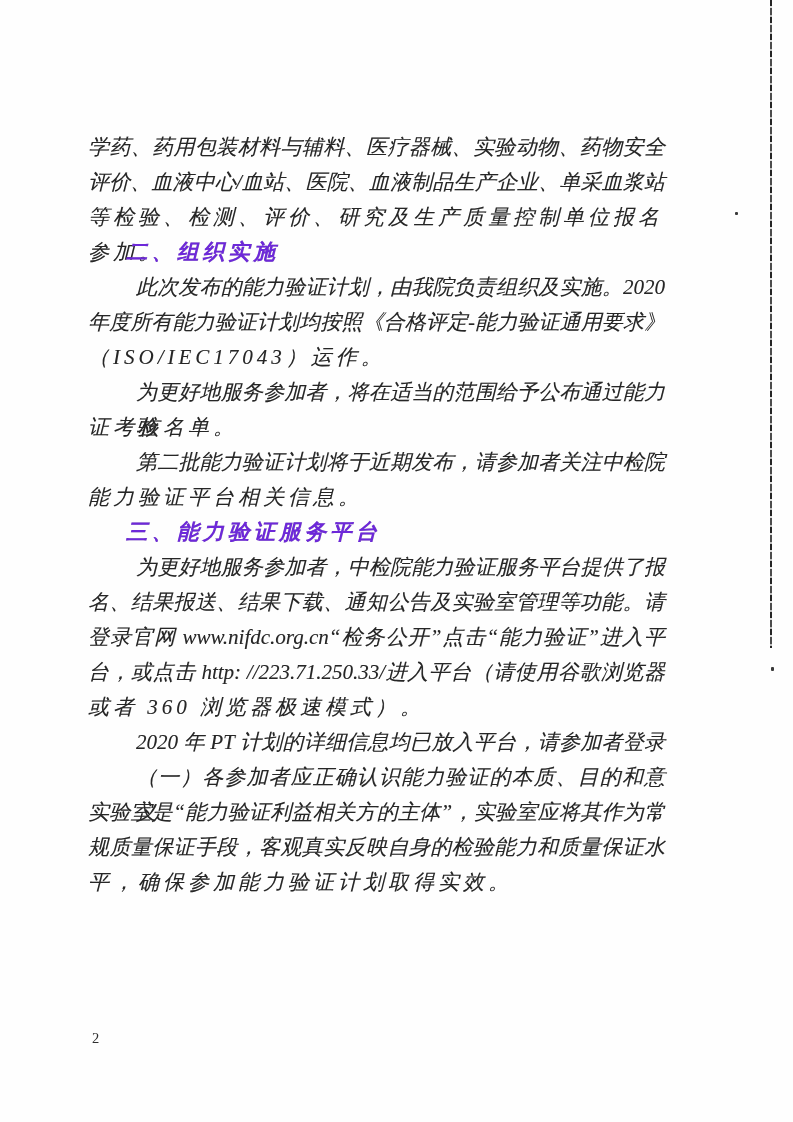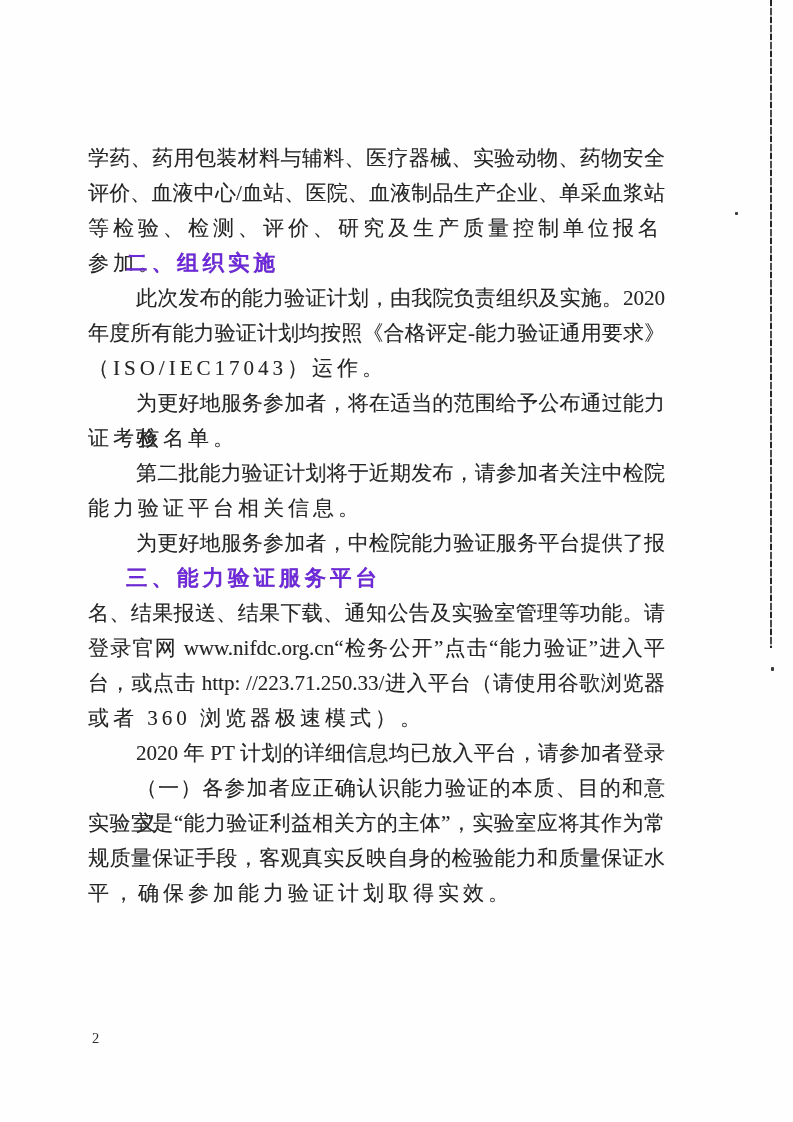--- a/index.html
+++ b/index.html
@@ -10,26 +10,27 @@
     overflow: hidden;
   }
   .page {
     position: relative;
     width: 793px; height: 1122px;
     background: #fefefe;
   }
   
   .text-block {
     position: absolute;
-    left: 88px; top: 141px;
+    left: 88px; top: 130px;
     width: 577px;
     font-size: 21px;
     line-height: 35px;
     color: #262626;
     text-shadow: 0.3px 0.3px 0 rgba(70,70,70,0.35);
+    font-style: italic;
   }
   .line { height: 35px; }
   
   .body-fill, .para-fill {
     text-align: justify;
     text-align-last: justify;
   }
   
   .para-fill { padding-left: 48px; }
   
@@ -76,22 +77,22 @@
       <div class="line body-fill">评价、血液中心/血站、医院、血液制品生产企业、单采血浆站</div>
       <div class="line body-end">等检验、检测、评价、研究及生产质量控制单位报名参加。</div>
       <div class="line heading">二、组织实施</div>
       <div class="line para-fill">此次发布的能力验证计划，由我院负责组织及实施。2020</div>
       <div class="line body-fill">年度所有能力验证计划均按照《合格评定-能力验证通用要求》</div>
       <div class="line body-end">（ISO/IEC17043）运作。</div>
       <div class="line para-fill">为更好地服务参加者，将在适当的范围给予公布通过能力验</div>
       <div class="line body-end">证考核名单。</div>
       <div class="line para-fill">第二批能力验证计划将于近期发布，请参加者关注中检院</div>
       <div class="line body-end">能力验证平台相关信息。</div>
+      <div class="line heading">三、能力验证服务平台</div>
       <div class="line para-fill">为更好地服务参加者，中检院能力验证服务平台提供了报</div>
-      <div class="line heading">三、能力验证服务平台</div>
       <div class="line body-fill">名、结果报送、结果下载、通知公告及实验室管理等功能。请</div>
       <div class="line body-fill">登录官网 www.nifdc.org.cn“检务公开”点击“能力验证”进入平</div>
       <div class="line body-fill">台，或点击 http: //223.71.250.33/进入平台（请使用谷歌浏览器</div>
       <div class="line body-end">或者 360 浏览器极速模式）。</div>
       <div class="line para-fill">2020 年 PT 计划的详细信息均已放入平台，请参加者登录</div>
       <div class="line para-fill">（一）各参加者应正确认识能力验证的本质、目的和意义，</div>
       <div class="line body-fill">实验室是“能力验证利益相关方的主体”，实验室应将其作为常</div>
       <div class="line body-fill">规质量保证手段，客观真实反映自身的检验能力和质量保证水</div>
       <div class="line body-end">平，确保参加能力验证计划取得实效。</div>
     </div>

